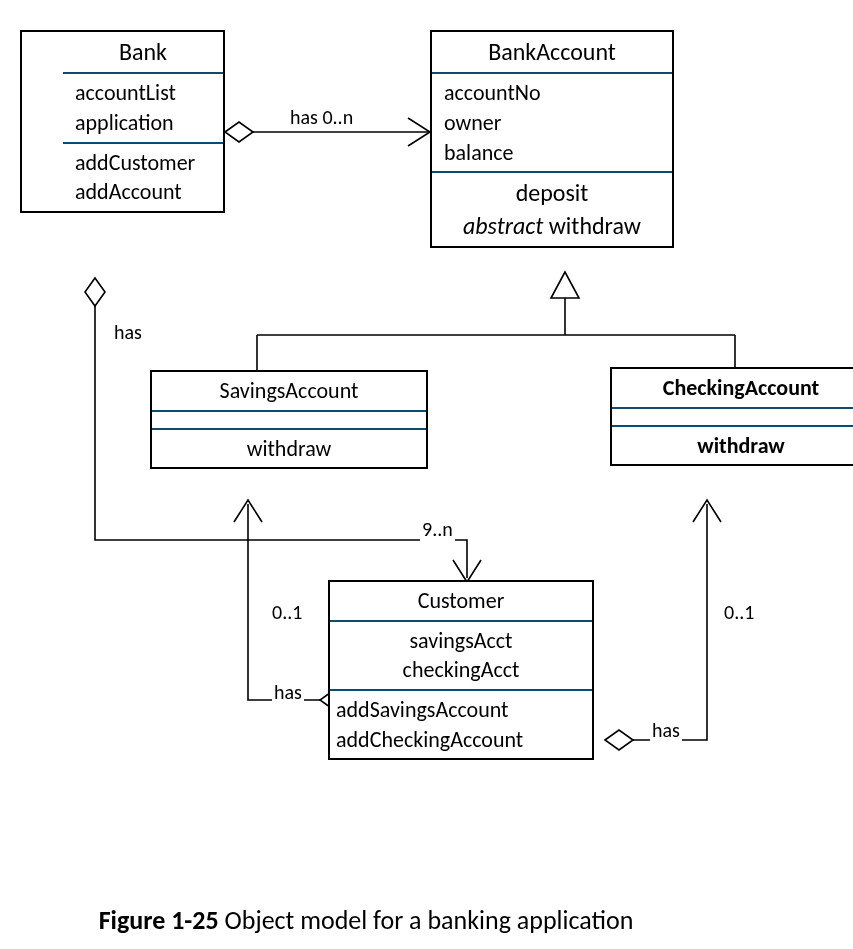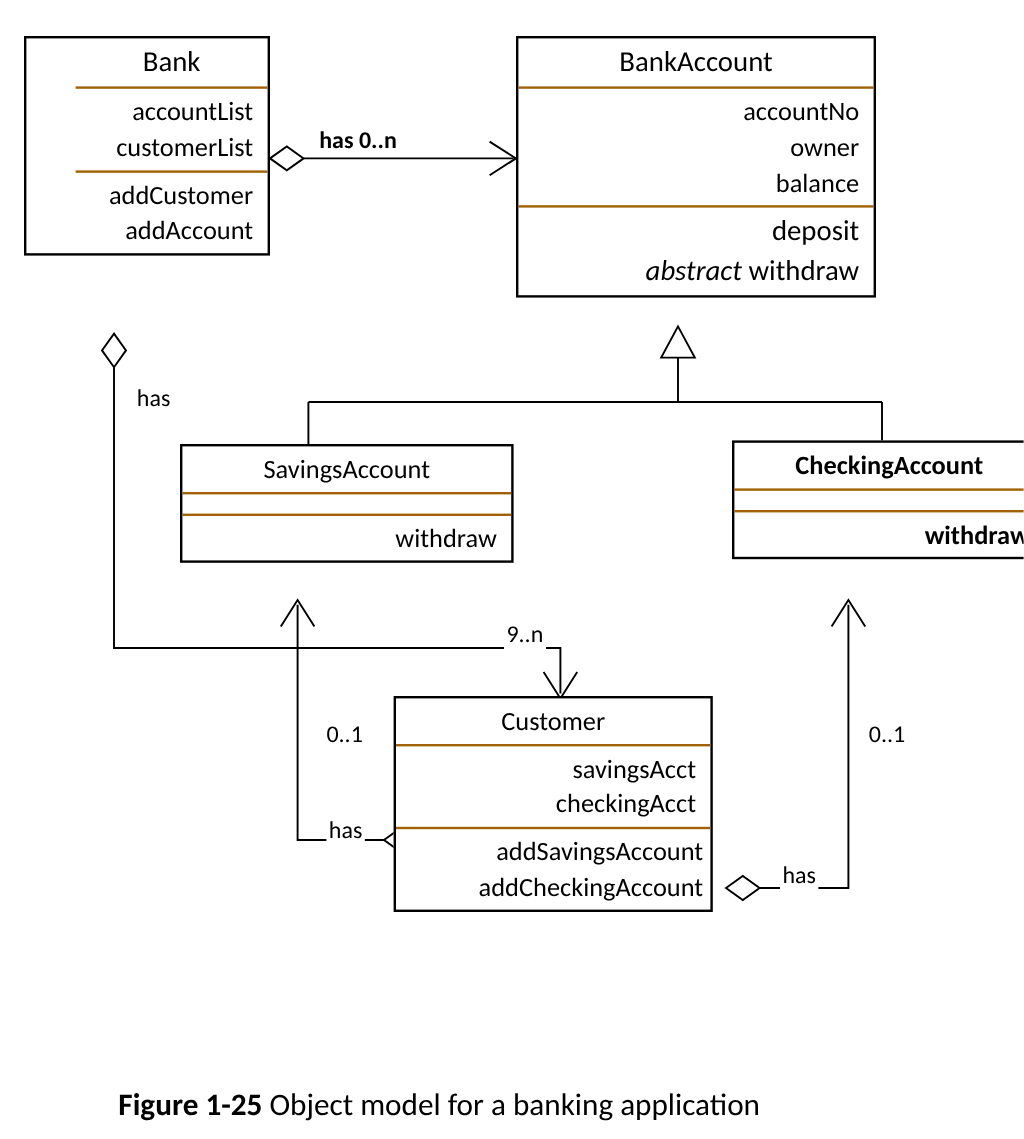--- a/index.html
+++ b/index.html
@@ -20,22 +20,21 @@
     background: #ffffff;
     box-sizing: border-box;
     font-size: 22px;
     line-height: 1.35;
   }
   .uml-class .section {
     padding: 4px 12px;
     box-sizing: border-box;
   }
   .uml-class .section + .section {
-    border-top: 2px solid #a16207;
-    text-align: right;
+    border-top: 2px solid #0c4a6e;
   }
   .uml-class .title {
     text-align: center;
     font-size: 24px;
   }
   .uml-class .ops-centered { text-align: center; }
   .uml-class .line { white-space: nowrap; }
   .italic { font-style: italic; }
   .label {
     position: absolute;
@@ -111,29 +110,29 @@
       <polyline class="edge-line" points="633,740 707,740 707,504"></polyline>
       <polygon class="diamond" points="605,740 619,730 633,740 619,750"></polygon>
       <polyline class="arrow-open" points="693,522 707,500 721,522" style="fill:none"></polyline>
     </g>
   </svg>
 
   <div class="uml-class" style="left:20px; top:30px; width:205px;padding-left:41px;">
     <div class="section title">Bank</div>
     <div class="section">
       <div class="line">accountList</div>
-      <div class="line">customerList</div>
+      <div class="line">application</div>
     </div>
     <div class="section">
       <div class="line">addCustomer</div>
       <div class="line">addAccount</div>
     </div>
   </div>
 
-  <div class="uml-class" style="left:430px; top:30px; width:300px;">
+  <div class="uml-class" style="left:430px; top:30px; width:244px;">
     <div class="section title">BankAccount</div>
     <div class="section">
       <div class="line">accountNo</div>
       <div class="line">owner</div>
       <div class="line">balance</div>
     </div>
     <div class="section ops-centered" style="font-size:24px;">
       <div class="line">deposit</div>
       <div class="line">
         <span class="italic">abstract</span><span> withdraw</span>
@@ -162,21 +161,21 @@
     <div class="section ops-centered">
       <div class="line">savingsAcct</div>
       <div class="line">checkingAcct</div>
     </div>
     <div class="section" style="padding-left:6px; padding-right:6px;">
       <div class="line">addSavingsAccount</div>
       <div class="line">addCheckingAccount</div>
     </div>
   </div>
 
-  <div class="label" style="left:264px; top:105px;font-weight:bold;">has 0..n</div>
+  <div class="label" style="left:288px; top:105px;">has 0..n</div>
 
   <div class="label" style="left:112px; top:320px;">has</div>
 
   <div class="label" style="left:420px; top:517px;">9..n</div>
 
   <div class="label" style="left:270px; top:600px;">0..1</div>
 
   <div class="label" style="left:722px; top:600px;">0..1</div>
 
   <div class="label" style="left:272px; top:680px;">has</div>

